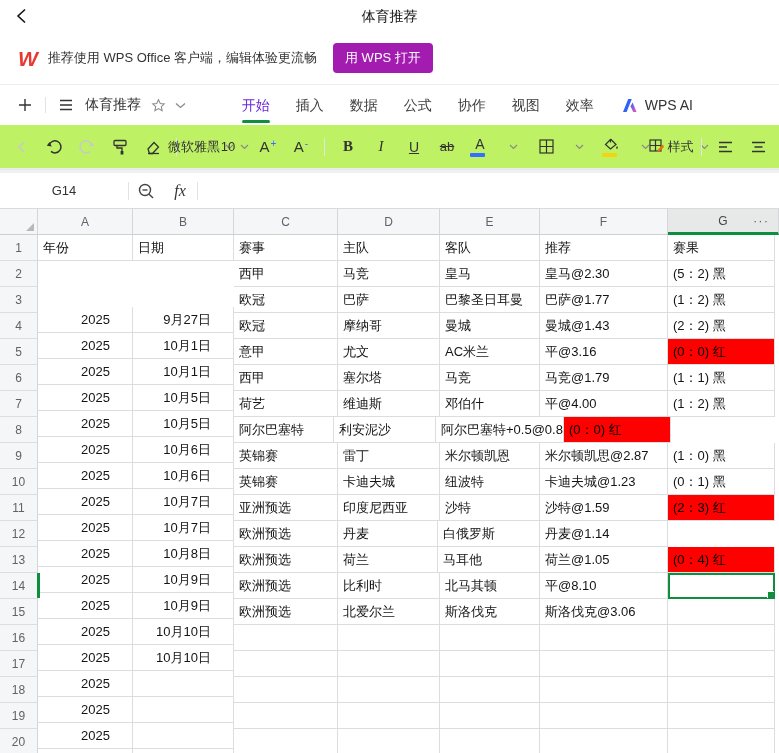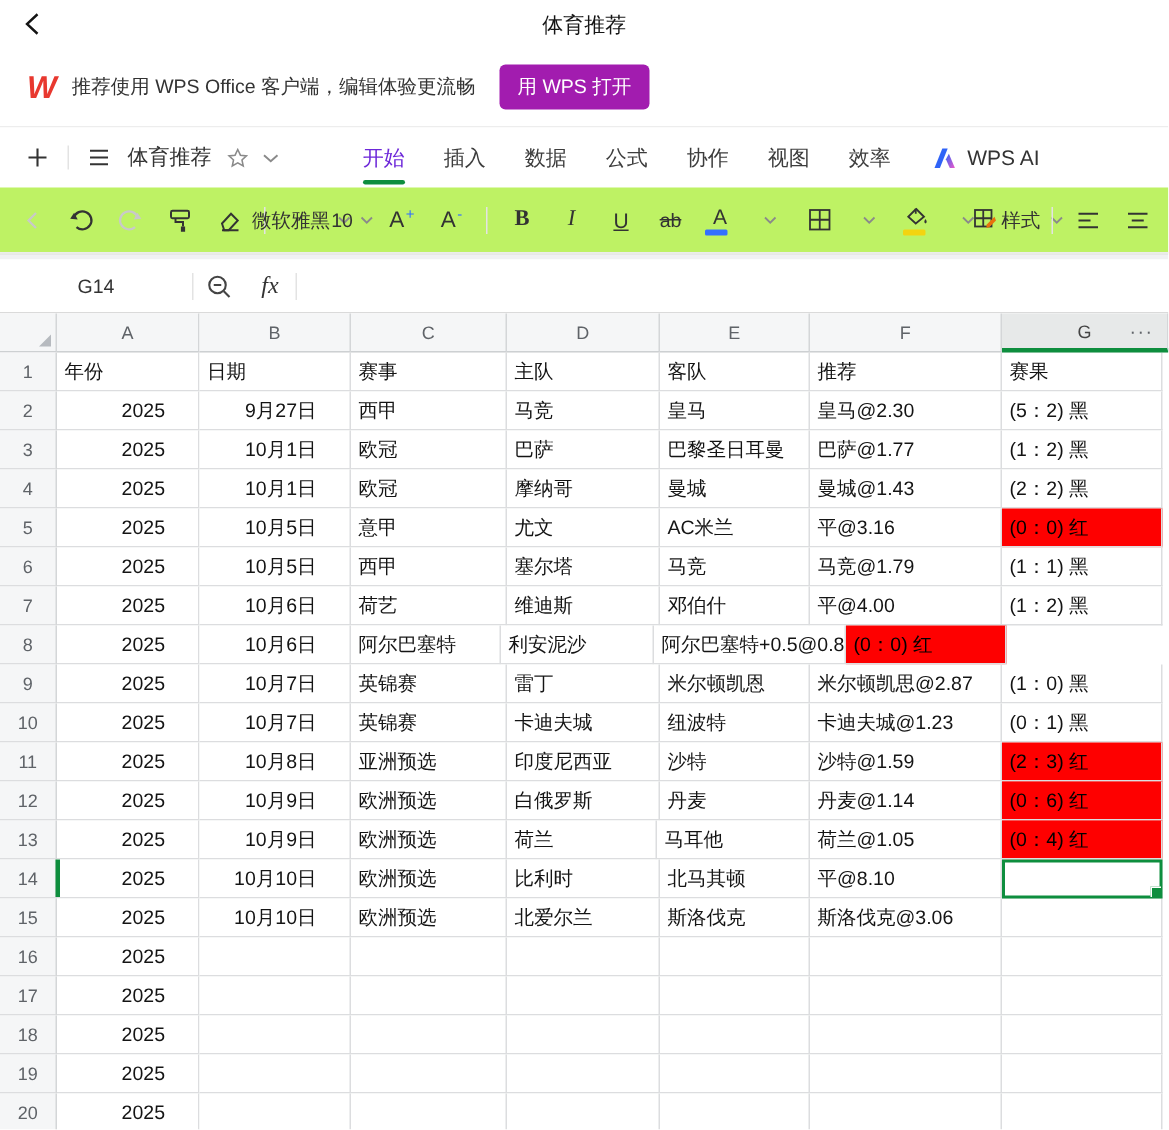--- a/index.html
+++ b/index.html
@@ -59,21 +59,21 @@
   .colrow { display:flex; height:26px; }
   .corner { width:38px; height:26px; background:#f5f6f7; border-right:1px solid #d4d6d8; border-bottom:1px solid #cdd0d2; position:relative; flex:none; }
   .corner::after { content:""; position:absolute; right:3px; bottom:3px; border-style:solid; border-width:0 0 8px 8px; border-color:transparent transparent #b6babf transparent; }
   .colhdr { height:26px; display:flex; align-items:center; justify-content:center; font-size:12px; color:#5f6368; background:#f5f6f7; border-right:1px solid #d4d6d8; border-bottom:1px solid #cdd0d2; flex:none; position:relative; cursor:pointer; }
   .colhdr.sel { background:#e7e9e9; border-bottom:3px solid #0e8e3e; color:#444; }
   .colhdr .more { position:absolute; right:9px; top:0; line-height:24px; font-size:13px; color:#5f6368; letter-spacing:1px; }
   .row { display:flex; height:26px; }
   .rowhdr { width:38px; height:26px; flex:none; display:flex; align-items:center; justify-content:center; font-size:12px; color:#5f6368; background:#f5f6f7; border-right:1px solid #d4d6d8; border-bottom:1px solid #dcdddf; position:relative; cursor:pointer; }
   .rowhdr.selrow::after { content:""; position:absolute; right:-3px; top:0; width:3px; height:100%; background:#0e8e3e; z-index:3; }
   .cell { height:26px; flex:none; font-size:13px; color:#141414; line-height:25px; padding:0 5px; border-right:1px solid #dcdddf; border-bottom:1px solid #dcdddf; white-space:nowrap; overflow:hidden; background:#fff; cursor:cell; }
-  .cell.num { text-align:right; padding-right:22px; }
+  .cell.num { text-align:right; padding-right:22px;margin-top:46px; }
   .cell.red { background:#fe0000; color:#000; }
   .cell.selcell { outline:2px solid #0e8e3e; outline-offset:-2px; position:relative; z-index:2; }
   .cell.selcell::after { content:""; position:absolute; right:-1px; bottom:-1px; width:6px; height:6px; background:#0e8e3e; border:1px solid #fff; }
   svg { display:block; }
 </style>
 </head>
 <body>
 
 <div class="app">
 
@@ -451,24 +451,23 @@
           <div class="cell" style="width: 102px;">印度尼西亚</div>
           <div class="cell" style="width: 100px;">沙特</div>
           <div class="cell" style="width: 128px;">沙特@1.59</div>
           <div class="cell red" style="width: 107px;">(2：3) 红</div>
         </div>
         <div class="row">
           <div class="rowhdr">12</div>
           <div class="cell num" style="width: 95px;">2025</div>
           <div class="cell num" style="width: 101px;">10月9日</div>
           <div class="cell" style="width: 104px;">欧洲预选</div>
+          <div class="cell" style="width: 100px;">丹麦</div>
           <div class="cell" style="width: 102px;">白俄罗斯</div>
-          <div class="cell" style="width: 100px;">丹麦</div>
           <div class="cell" style="width: 128px;">丹麦@1.14</div>
-          <div class="cell red" style="width: 107px;">(0：6) 红</div>
         </div>
         <div class="row">
           <div class="rowhdr">13</div>
           <div class="cell num" style="width: 95px;">2025</div>
           <div class="cell num" style="width: 101px;">10月9日</div>
           <div class="cell" style="width: 104px;">欧洲预选</div>
           <div class="cell" style="width: 100px;">荷兰</div>
           <div class="cell" style="width: 102px;">马耳他</div>
           <div class="cell" style="width: 128px;">荷兰@1.05</div>
           <div class="cell red" style="width: 107px;">(0：4) 红</div>

